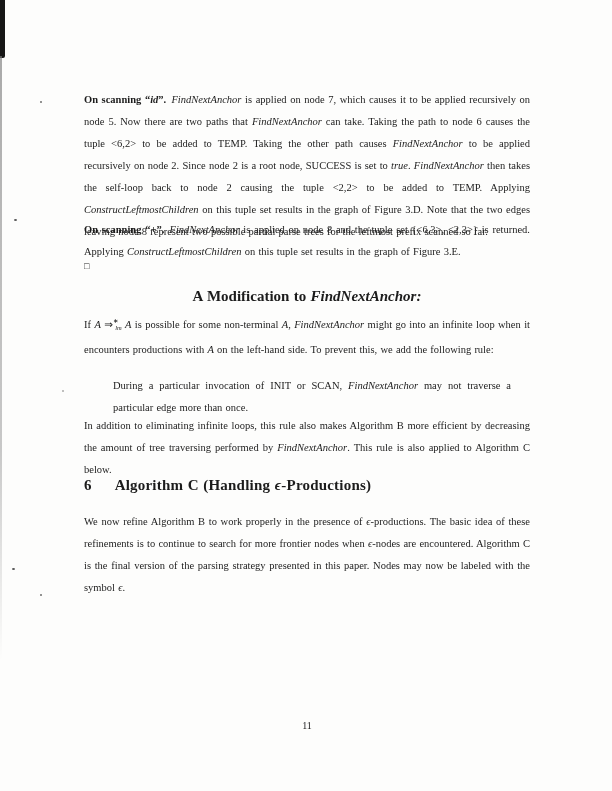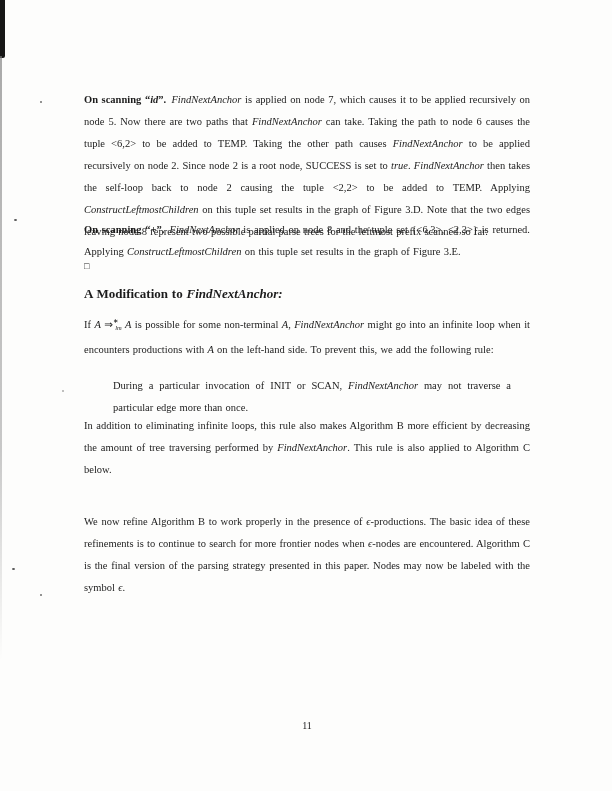--- a/index.html
+++ b/index.html
@@ -46,21 +46,21 @@
     text-align: justify;
     word-spacing: 0.6px;
   }
   .seg-i  { font-style: italic; }
   .seg-b  { font-weight: bold; }
   .seg-bi { font-weight: bold; font-style: italic; }
   .seg-sup { vertical-align: super; font-size: 0.62em; }
   .seg-subi { vertical-align: sub; font-size: 0.62em; font-style: italic; margin-left: -0.5em; }
 
   .qed { text-align: left; font-size: 9px; }
-  .heading-mod { font-size: 13px; font-weight: bold; text-align: left; }
+  .heading-mod { font-size: 15px; font-weight: bold; text-align: center; }
   .rule-block { left: 113px; width: 398px; }
   .section-heading {
     font-size: 15px;
     font-weight: bold;
     text-align: left;
     letter-spacing: 0.2px;
   }
   .section-number { display: inline-block; margin-right: 23px; }
   .heading-c1 { font-size: 12px; font-weight: bold; text-align: left; letter-spacing: 0.2px; }
   .page-number { text-align: center; font-size: 10px; }
@@ -85,20 +85,23 @@
   <p class="block qed" style="top:246px;">□</p>
 
   <h3 class="block heading-mod" style="top:270px;"><span class="seg-b">A Modification to </span><span class="seg-bi">FindNextAnchor:</span></h3>
 
   <p class="block" style="top:299px;"><span>If </span><span class="seg-i">A</span><span> ⇒</span><span class="seg-sup">∗</span><span class="seg-subi">lm</span><span> </span><span class="seg-i">A</span><span> is possible for some non-terminal </span><span class="seg-i">A</span><span>, </span><span class="seg-i">FindNextAnchor</span><span> might go into an infinite loop when it encounters productions with </span><span class="seg-i">A</span><span> on the left-hand side. To prevent this, we add the following rule:</span></p>
 
   <p class="block" style="top:404px;"><span>In addition to eliminating infinite loops, this rule also makes Algorithm B more efficient by decreasing the amount of tree traversing performed by </span><span class="seg-i">FindNextAnchor</span><span>. This rule is also applied to Algorithm C below.</span></p>
 
   <p class="block rule-block" style="top:364px;"><span>During a particular invocation of INIT or SCAN, </span><span class="seg-i">FindNextAnchor</span><span> may not traverse a particular edge more than once.</span></p>
 
+  <h2 class="block section-heading" style="top:462px;">
+    <span class="section-number">6</span><span><span class="seg-b">Algorithm C (Handling </span><span class="seg-bi">ϵ</span><span class="seg-b">-Productions)</span></span>
+  </h2>
 
   <p class="block" style="top:500px;"><span>We now refine Algorithm B to work properly in the presence of </span><span class="seg-i">ϵ</span><span>-productions. The basic idea of these refinements is to continue to search for more frontier nodes when </span><span class="seg-i">ϵ</span><span>-nodes are encountered. Algorithm C is the final version of the parsing strategy presented in this paper. Nodes may now be labeled with the symbol </span><span class="seg-i">ϵ</span><span>.</span></p>
 
 
 
   <div class="block page-number" style="top:715px;">11</div>
 
 </div>
 
 </body></html>

